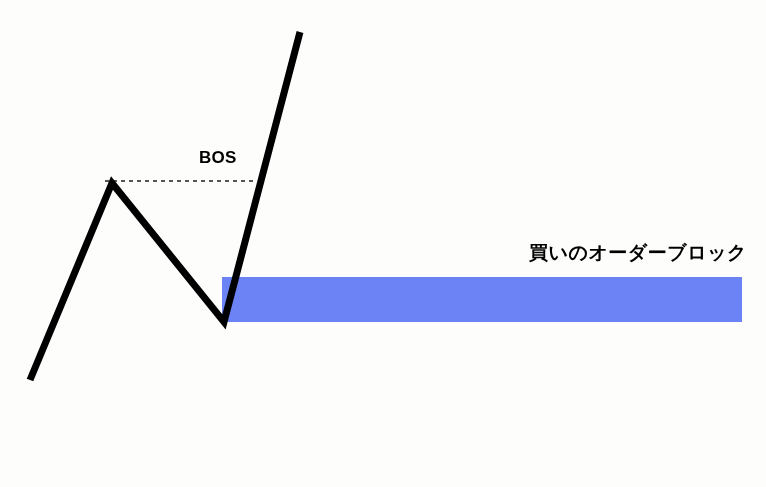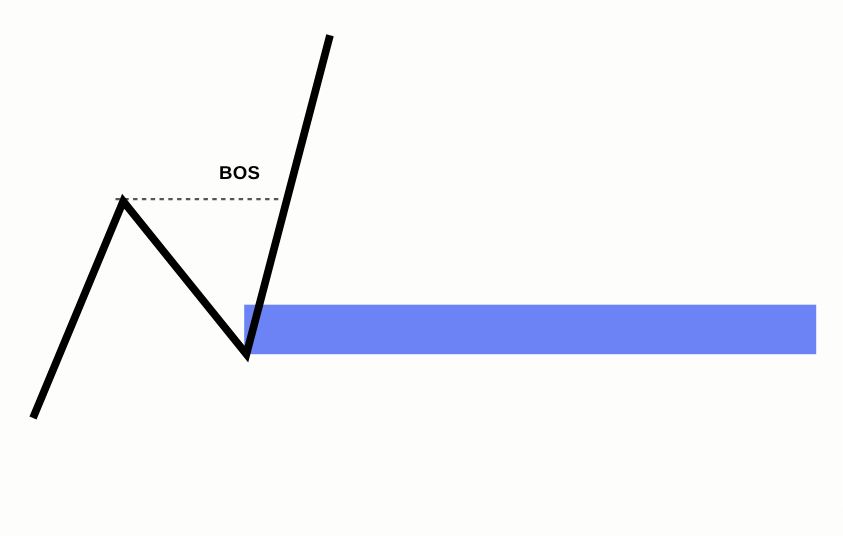--- a/index.html
+++ b/index.html
@@ -57,14 +57,15 @@
 
     <rect id="zone-rect" x="222" y="277" width="520" height="45" fill="#6b83f5"></rect>
 
     <line id="bos-line" x1="105" y1="181" x2="253" y2="181" stroke="#555555" stroke-width="2" stroke-dasharray="4 4"></line>
 
     <polyline id="price-polyline" points="30,380 112,183 224,322 300,32" fill="none" stroke="#000000" stroke-width="7" stroke-linecap="butt" stroke-linejoin="miter"></polyline>
   </svg>
 
   <div class="label" id="bos-label" style="left: 199px; top: 149px;">BOS</div>
 
+  <div class="label" id="orderblock-label" style="left: 529px; top: 243px;">買いのオーダーブロック</div>
 
 </div>
 
 </body></html>

